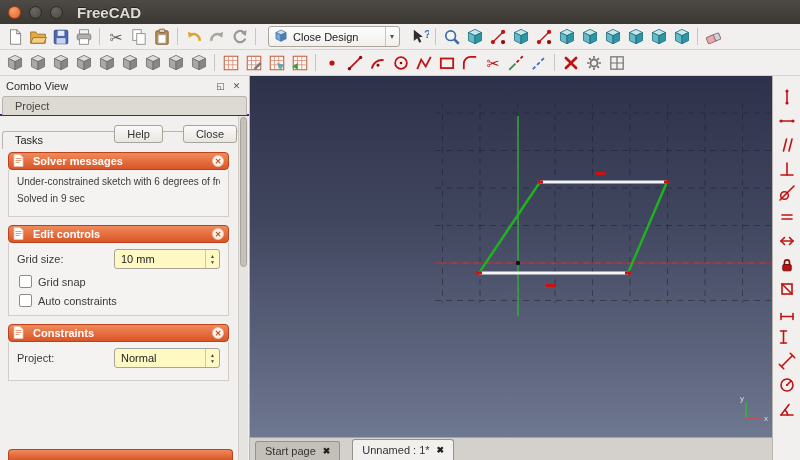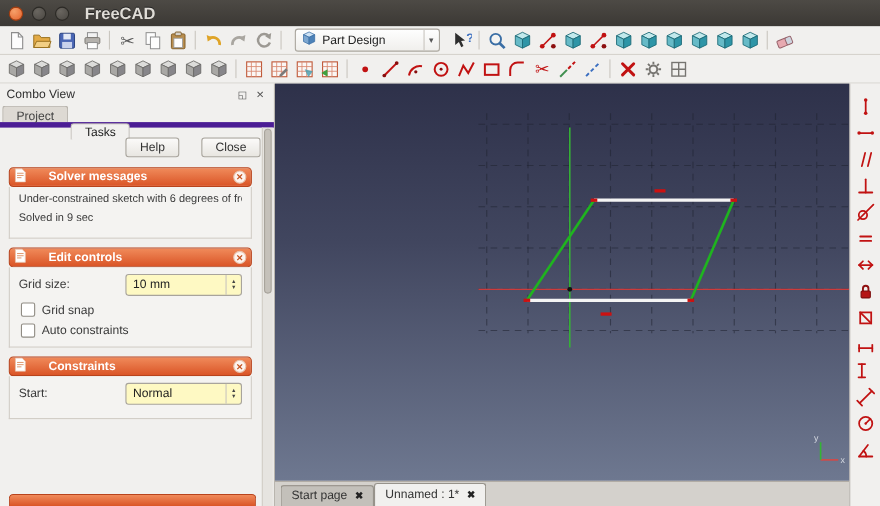--- a/index.html
+++ b/index.html
@@ -22,49 +22,49 @@
   .wb-arrow { font-size:8px; color:#555; border-left:1px solid #c9c6bf; padding-left:4px; height:100%; display:flex; align-items:center; }
 
   
   .main { display:flex; height:384px; }
 
   
   .combo-view { width:250px; position:relative; background:#f1f0ee; border-right:1px solid #b9b5ae; flex:none; }
   .cv-header { height:20px; display:flex; align-items:center; padding:0 6px; color:#2f2f2f; }
   .cv-hbtns { margin-left:auto; display:flex; gap:3px; }
   .cv-hbtn { width:13px; height:13px; font-size:9px; display:flex; align-items:center; justify-content:center; color:#555; }
-  .cv-tabs { display:flex; height:20px; padding-left:2px; border-bottom:5px solid #4c1d95; }
+  .cv-tabs { display:flex; height:20px; padding-left:2px; border-bottom:2px solid #4c1d95;flex-direction:column; }
   .cv-tab { padding:3px 12px; font-size:11px; background:#ddd9d3; border:1px solid #b9b5ae; border-bottom:none; border-radius:3px 3px 0 0; margin-right:2px; color:#444; }
   .cv-tab.active { background:#f1f0ee; color:#222; position:relative; top:16px; padding-top:2px; }
   .cv-body { position:absolute; top:40px; left:0; right:12px; bottom:0; overflow:hidden; }
   .task-buttons { display:flex; justify-content:flex-end; gap:20px; margin:9px 0; }
   .task-buttons button { font-family:inherit; font-size:11px; padding:2px 12px; background:linear-gradient(#fbfaf9,#e8e6e1); border:1px solid #a8a49c; border-radius:3px; color:#333; }
   .section { margin:4px 8px 8px 8px; }
-  .section-header { height:18px; display:flex; align-items:center; gap:20px; padding:0 4px; border-radius:4px; background:linear-gradient(#f08a5a,#da5527); border:1px solid #b8431c; color:#fff; font-weight:bold; }
+  .section-header { height:18px; display:flex; align-items:center; gap:9px; padding:0 4px; border-radius:4px; background:linear-gradient(#f08a5a,#da5527); border:1px solid #b8431c; color:#fff; font-weight:bold; }
   .sec-title { flex:1; font-size:11px; }
   .sec-close { width:12px; height:12px; background:#fdf4ef; color:#c2511f; border-radius:50%; font-size:8px; font-weight:bold; display:flex; align-items:center; justify-content:center; border:1px solid #e8c2ac; }
   .section-body { background:#f4f3f1; border:1px solid #d2cec7; border-top:none; padding:6px 8px; font-size:10px; color:#3a3a3a; }
   .solver-line { white-space:nowrap; overflow:hidden; margin-bottom:6px; }
   .ctl-row { display:flex; align-items:center; justify-content:space-between; margin-bottom:6px; font-size:11px; }
   .combo { display:flex; align-items:center; width:106px; height:20px; background:#fef9c3; border:1px solid #a8a49c; border-radius:3px; }
   .combo .val { flex:1; padding-left:6px; font-size:11px; color:#222; }
   .combo .arrows { width:14px; height:100%; border-left:1px solid #c9c6bf; display:flex; flex-direction:column; align-items:center; justify-content:center; font-size:5px; color:#444; line-height:1.3; }
   .chk-row { display:flex; align-items:center; gap:6px; margin:6px 0 2px 2px; font-size:11px; }
   .checkbox { width:13px; height:13px; background:#fff; border:1px solid #908c84; border-radius:2px; }
   .constraint-list { background:#fff; border:1px solid #a8a49c; height:84px; margin-top:2px; padding:2px; overflow:hidden; }
   .constraint-item { display:flex; align-items:center; gap:5px; padding:2px 4px; font-size:11px; color:#222; }
   .cv-scrollbar { position:absolute; top:40px; right:1px; bottom:0; width:10px; background:#e6e4e0; border-left:1px solid #d2cec7; }
   .cv-thumb { position:absolute; top:1px; left:1px; right:1px; height:150px; background:#c5c1ba; border-radius:4px; border:1px solid #a8a49c; }
   .section-header.partial { position:absolute; bottom:0; left:8px; right:16px; height:11px; border-radius:4px 4px 0 0; border-bottom:none; }
 
   
   .center { flex:1; display:flex; flex-direction:column; min-width:0; }
   .viewport { flex:1; position:relative; background:linear-gradient(#2e314a 0%,#41465f 40%,#6e7890 100%); overflow:hidden; }
   .viewport svg { position:absolute; inset:0; }
-  .doc-tabs { height:23px; background:#d4d1cc; border-top:1px solid #a8a49c; display:flex; align-items:flex-end; padding-left:5px; gap:0; }
+  .doc-tabs { height:23px; background:#d4d1cc; border-top:1px solid #a8a49c; display:flex; align-items:flex-end; padding-left:5px; gap:12px; }
   .doc-tab { display:flex; align-items:center; gap:7px; height:19px; padding:0 9px; font-size:11px; background:#c3c0ba; border:1px solid #97938b; border-bottom:none; border-radius:3px 3px 0 0; color:#333; }
   .doc-tab.active { background:#f1f0ee; height:21px; }
   .doc-tab .x { font-size:9px; font-weight:bold; color:#222; }
 
   
   .right-toolbar { width:28px; flex:none; background:#f1f0ee; border-left:1px solid #b9b5ae; display:flex; flex-direction:column; align-items:center; padding-top:10px; gap:3px; }
   .rt-btn { width:22px; height:21px; display:flex; align-items:center; justify-content:center; border-radius:3px; }
 </style>
 </head>
 <body>
@@ -149,21 +149,21 @@
           </svg>
         </span>
       </div>
     <div class="separator"></div>
     <div class="wb-select">
       <span><svg width="14" height="14" viewBox="0 0 16 16">
             <polygon points="8,1.2 13.8,4 8,6.8 2.2,4" fill="#cfe3f5" stroke="#3a6ea5" stroke-width="0.8"></polygon>
             <polygon points="2.2,4 8,6.8 8,14 2.2,11.2" fill="#7da7d0" stroke="#3a6ea5" stroke-width="0.8"></polygon>
             <polygon points="13.8,4 13.8,11.2 8,14 8,6.8" fill="#4d82b8" stroke="#3a6ea5" stroke-width="0.8"></polygon>
           </svg></span>
-      <span class="wb-value">Part Design</span>
+      <span class="wb-value">Close Design</span>
       <span class="wb-arrow">▾</span>
     </div>
     <div class="tb-group">
         <span class="icon-btn">
           <svg width="18" height="18" viewBox="0 0 16 16">
             <polygon points="2.5,1.5 2.5,11.5 5.5,9 7.4,13.2 9.2,12.3 7.3,8.3 10.5,7.8" fill="#2e2e2e"></polygon>
             <text x="11.5" y="9" font-size="10" font-weight="bold" fill="#3a6ec0">?</text>
           </svg>
         </span>
       </div>
@@ -510,21 +510,21 @@
           <div class="section-header">
             <span><svg width="11" height="13" viewBox="0 0 11 13">
                   <path d="M1 0.5h6L10 3.5v9H1z" fill="#fff" stroke="#e8c2ac" stroke-width="0.8"></path>
                   <path d="M2.5 4.5h6M2.5 6.5h6M2.5 8.5h4" stroke="#d98a5a" stroke-width="0.8"></path>
                 </svg></span>
             <span class="sec-title">Constraints</span>
             <span class="sec-close">✕</span>
           </div>
           <div class="section-body">
             <div class="ctl-row">
-              <span>Start:</span>
+              <span>Project:</span>
               <div class="combo">
                 <span class="val">Normal</span>
                 <span class="arrows">
                   <span>▲</span>
                   <span>▼</span>
                 </span>
               </div>
             </div>
           </div>
         </div>

